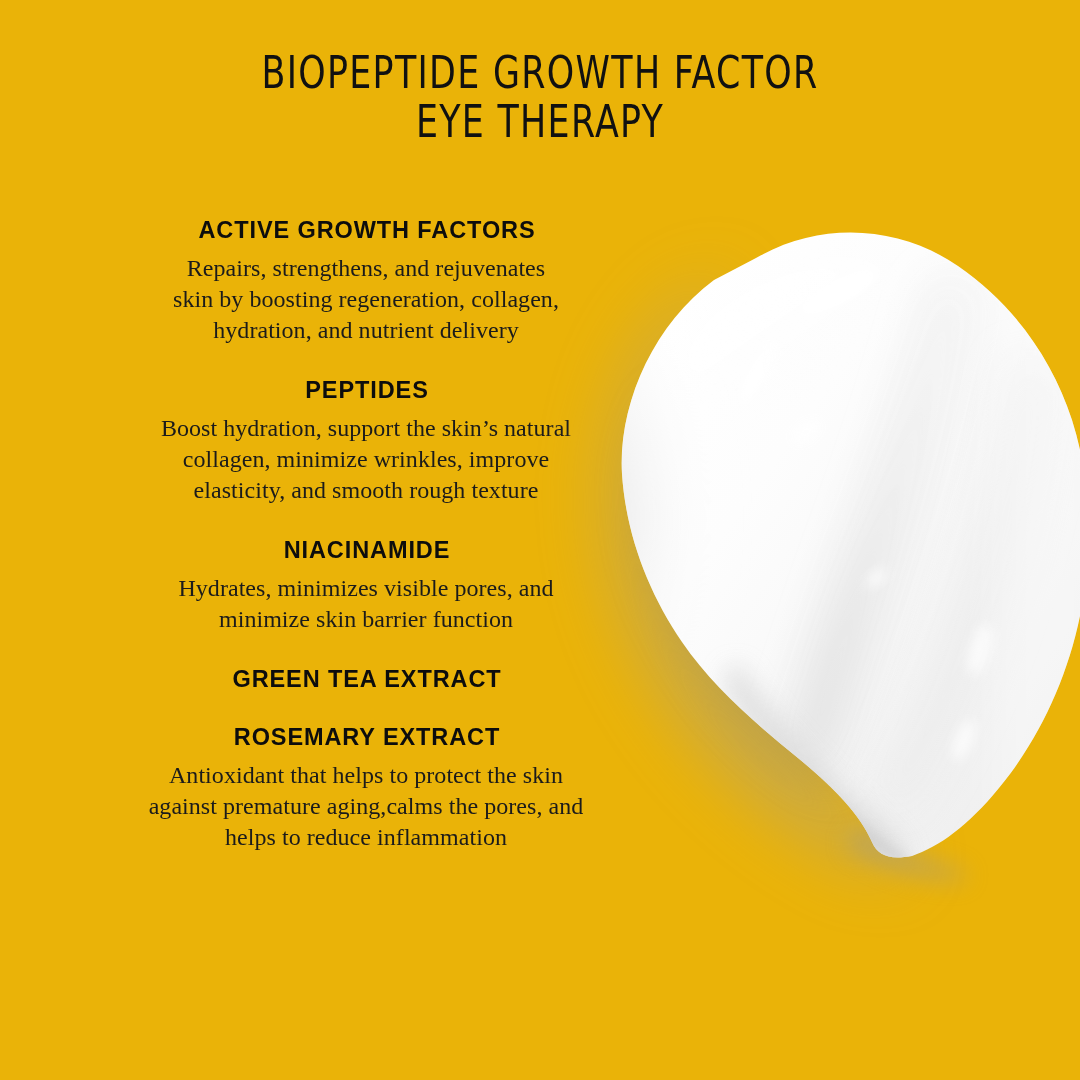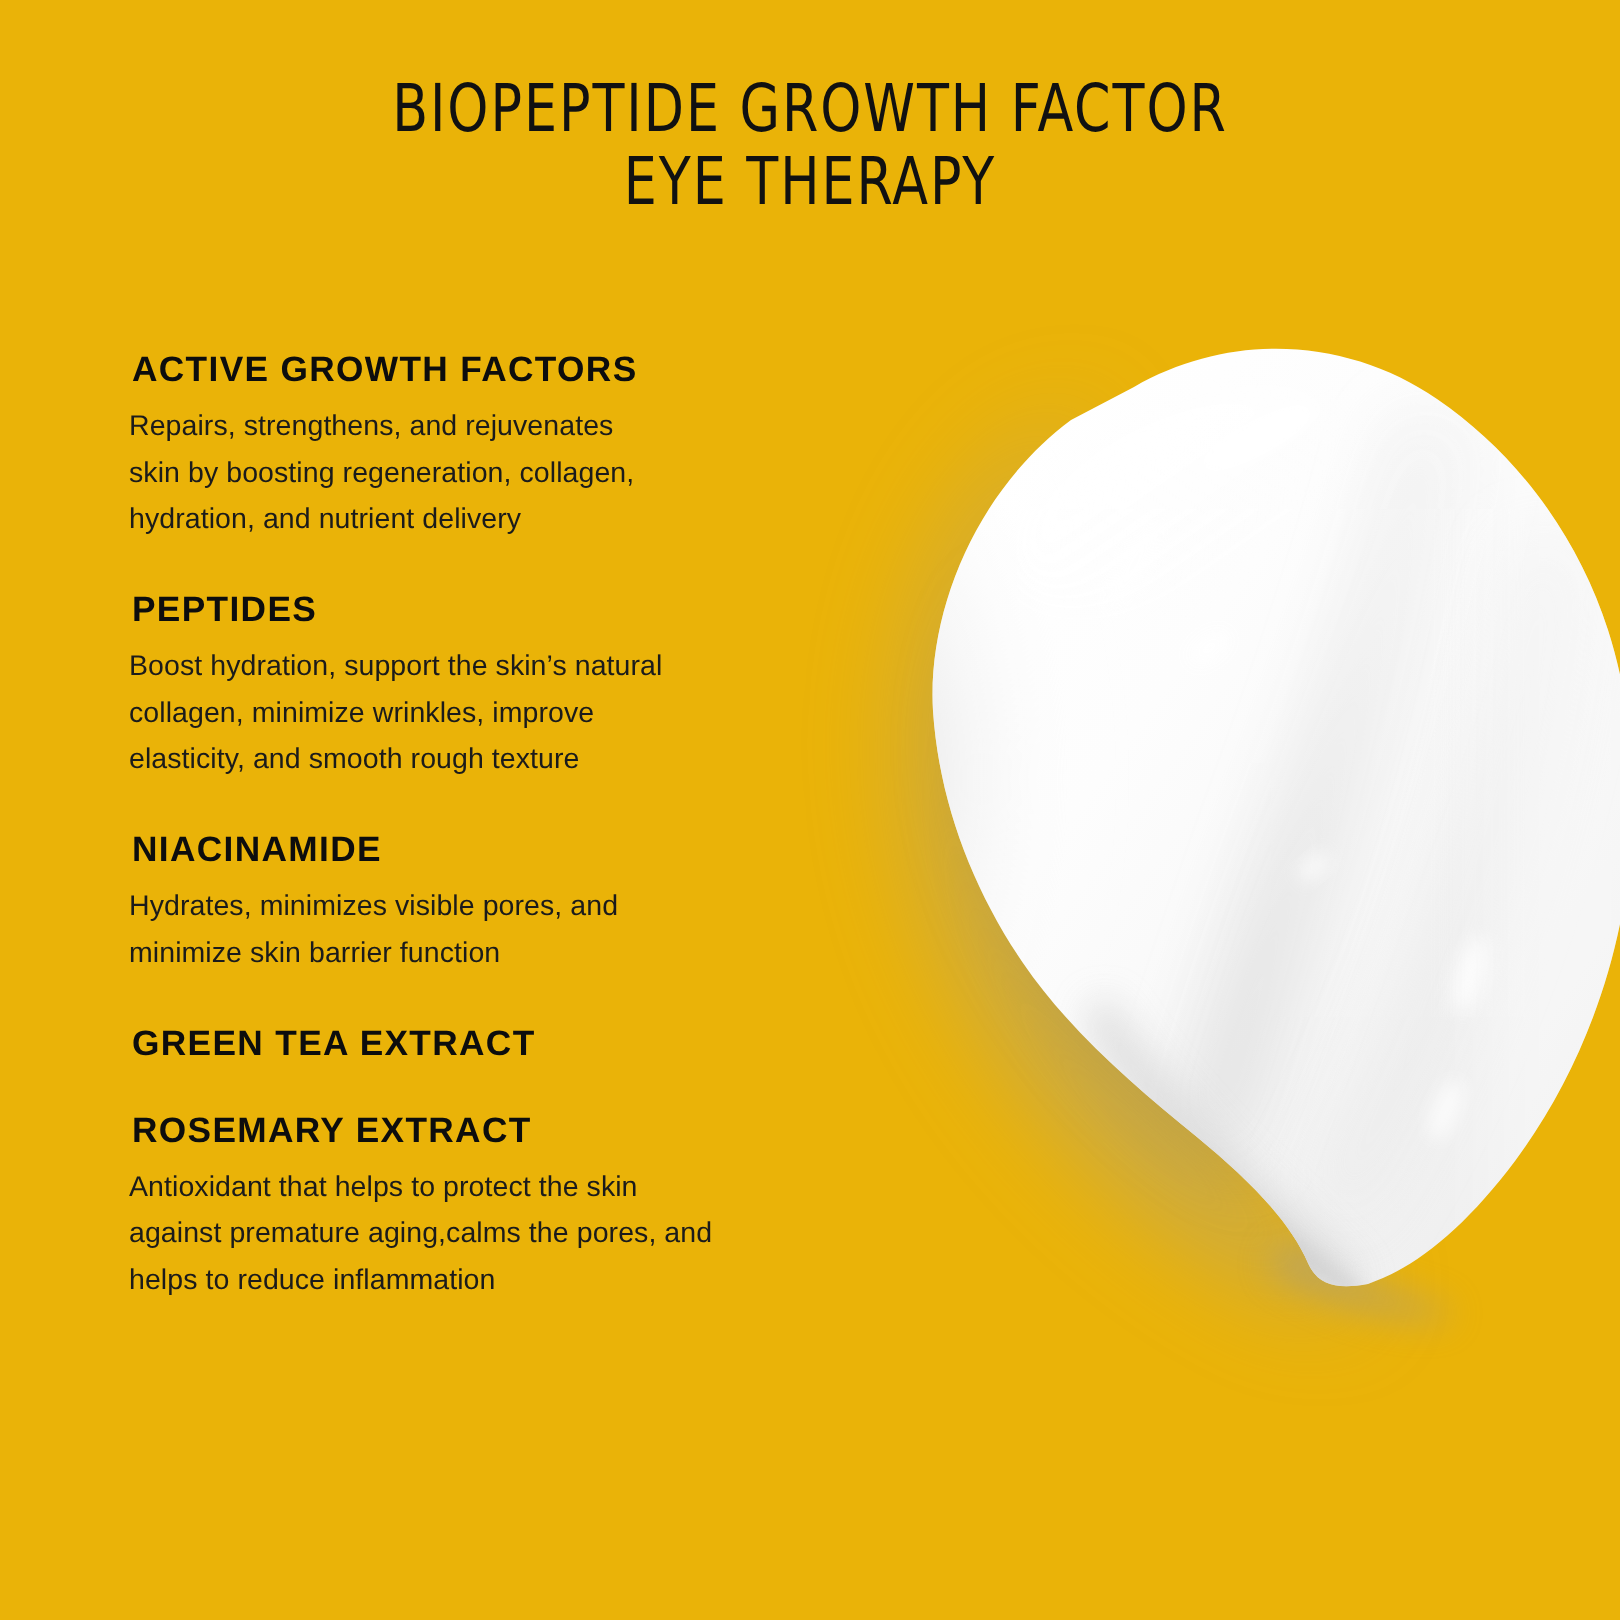--- a/index.html
+++ b/index.html
@@ -34,43 +34,44 @@
     letter-spacing: 1.5px;
     transform: scaleX(0.88);
     transform-origin: center center;
     white-space: nowrap;
   }
 
   
   .ingredients {
     position: absolute;
     left: 86px;
-    top: 232px;
+    top: 216px;
     width: 560px;
+    text-align: center;
   }
   .ingredient {
     margin-bottom: 30px;
   }
   .ingredient:last-child { margin-bottom: 13px; }
 
   .ing-heading {
     font-family: "Liberation Sans", "DejaVu Sans", sans-serif;
     font-weight: 700;
     font-size: 23.5px;
     line-height: 28px;
     letter-spacing: 0.9px;
     color: #0d0d0d;
     text-transform: uppercase;
     margin: 0 0 9px 2px;
     white-space: nowrap;
   }
   .ing-body {
-    font-family: Liberation Sans, sans-serif;
+    font-family: Liberation Serif, serif;
     font-weight: 400;
-    font-size: 19px;
+    font-size: 24px;
     line-height: 31px;
     letter-spacing: 0.05px;
     color: #1b1b1b;
     margin: 0;
     white-space: pre-line;
   }
 
   
   .swatch-wrap {
     position: absolute;

